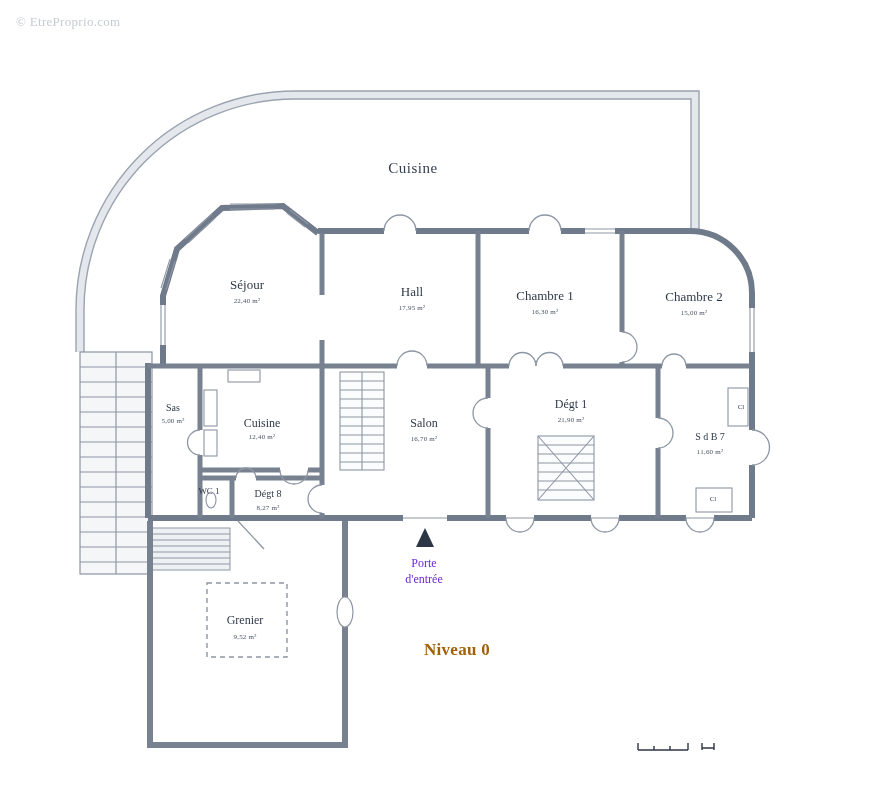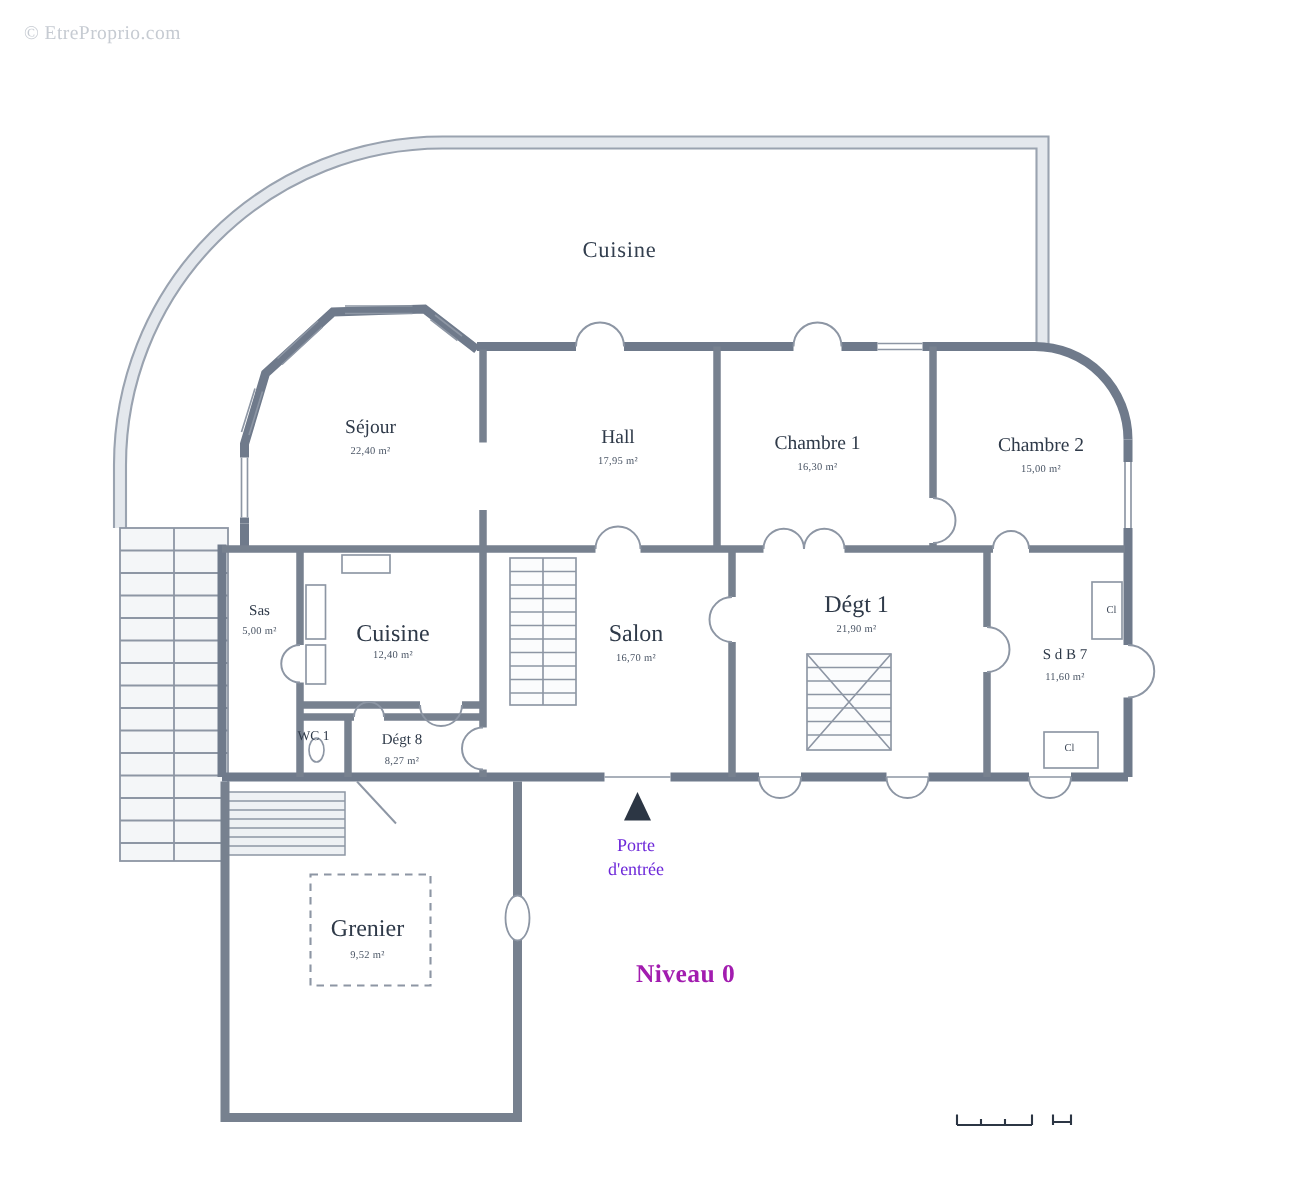--- a/index.html
+++ b/index.html
@@ -10,26 +10,26 @@
   .watermark{
     position:absolute;left:16px;top:14px;font-size:13px;color:#c6cbd2;
     letter-spacing:.3px;
   }
   svg.plan{position:absolute;left:0;top:0;}
   .lbl{
     position:absolute;transform:translate(-50%,-50%);white-space:nowrap;
     color:#2f3a49;line-height:1;
   }
   .name{font-size:13px;}
-  .name-md{font-size:16px;}
+  .name-md{font-size:12px;}
   .name-sm{font-size:10px;}
   .name-xs{font-size:9px;}
   .area{font-size:7px;color:#4a5565;letter-spacing:.2px;}
   .terr{font-size:15px;letter-spacing:.5px;color:#333f4f;}
-  .niveau{font-size:17px;font-weight:bold;color:#a21caf;letter-spacing:.3px;}
+  .niveau{font-size:17px;font-weight:bold;color:#a16207;letter-spacing:.3px;}
   .porte{font-size:12px;color:#6d28d9;}
   .tiny{font-size:7px;color:#3b4656;}
 </style>
 </head>
 <body>
 
 <div class="page">
 
   <svg class="plan" width="870" height="800" viewBox="0 0 870 800">
 

